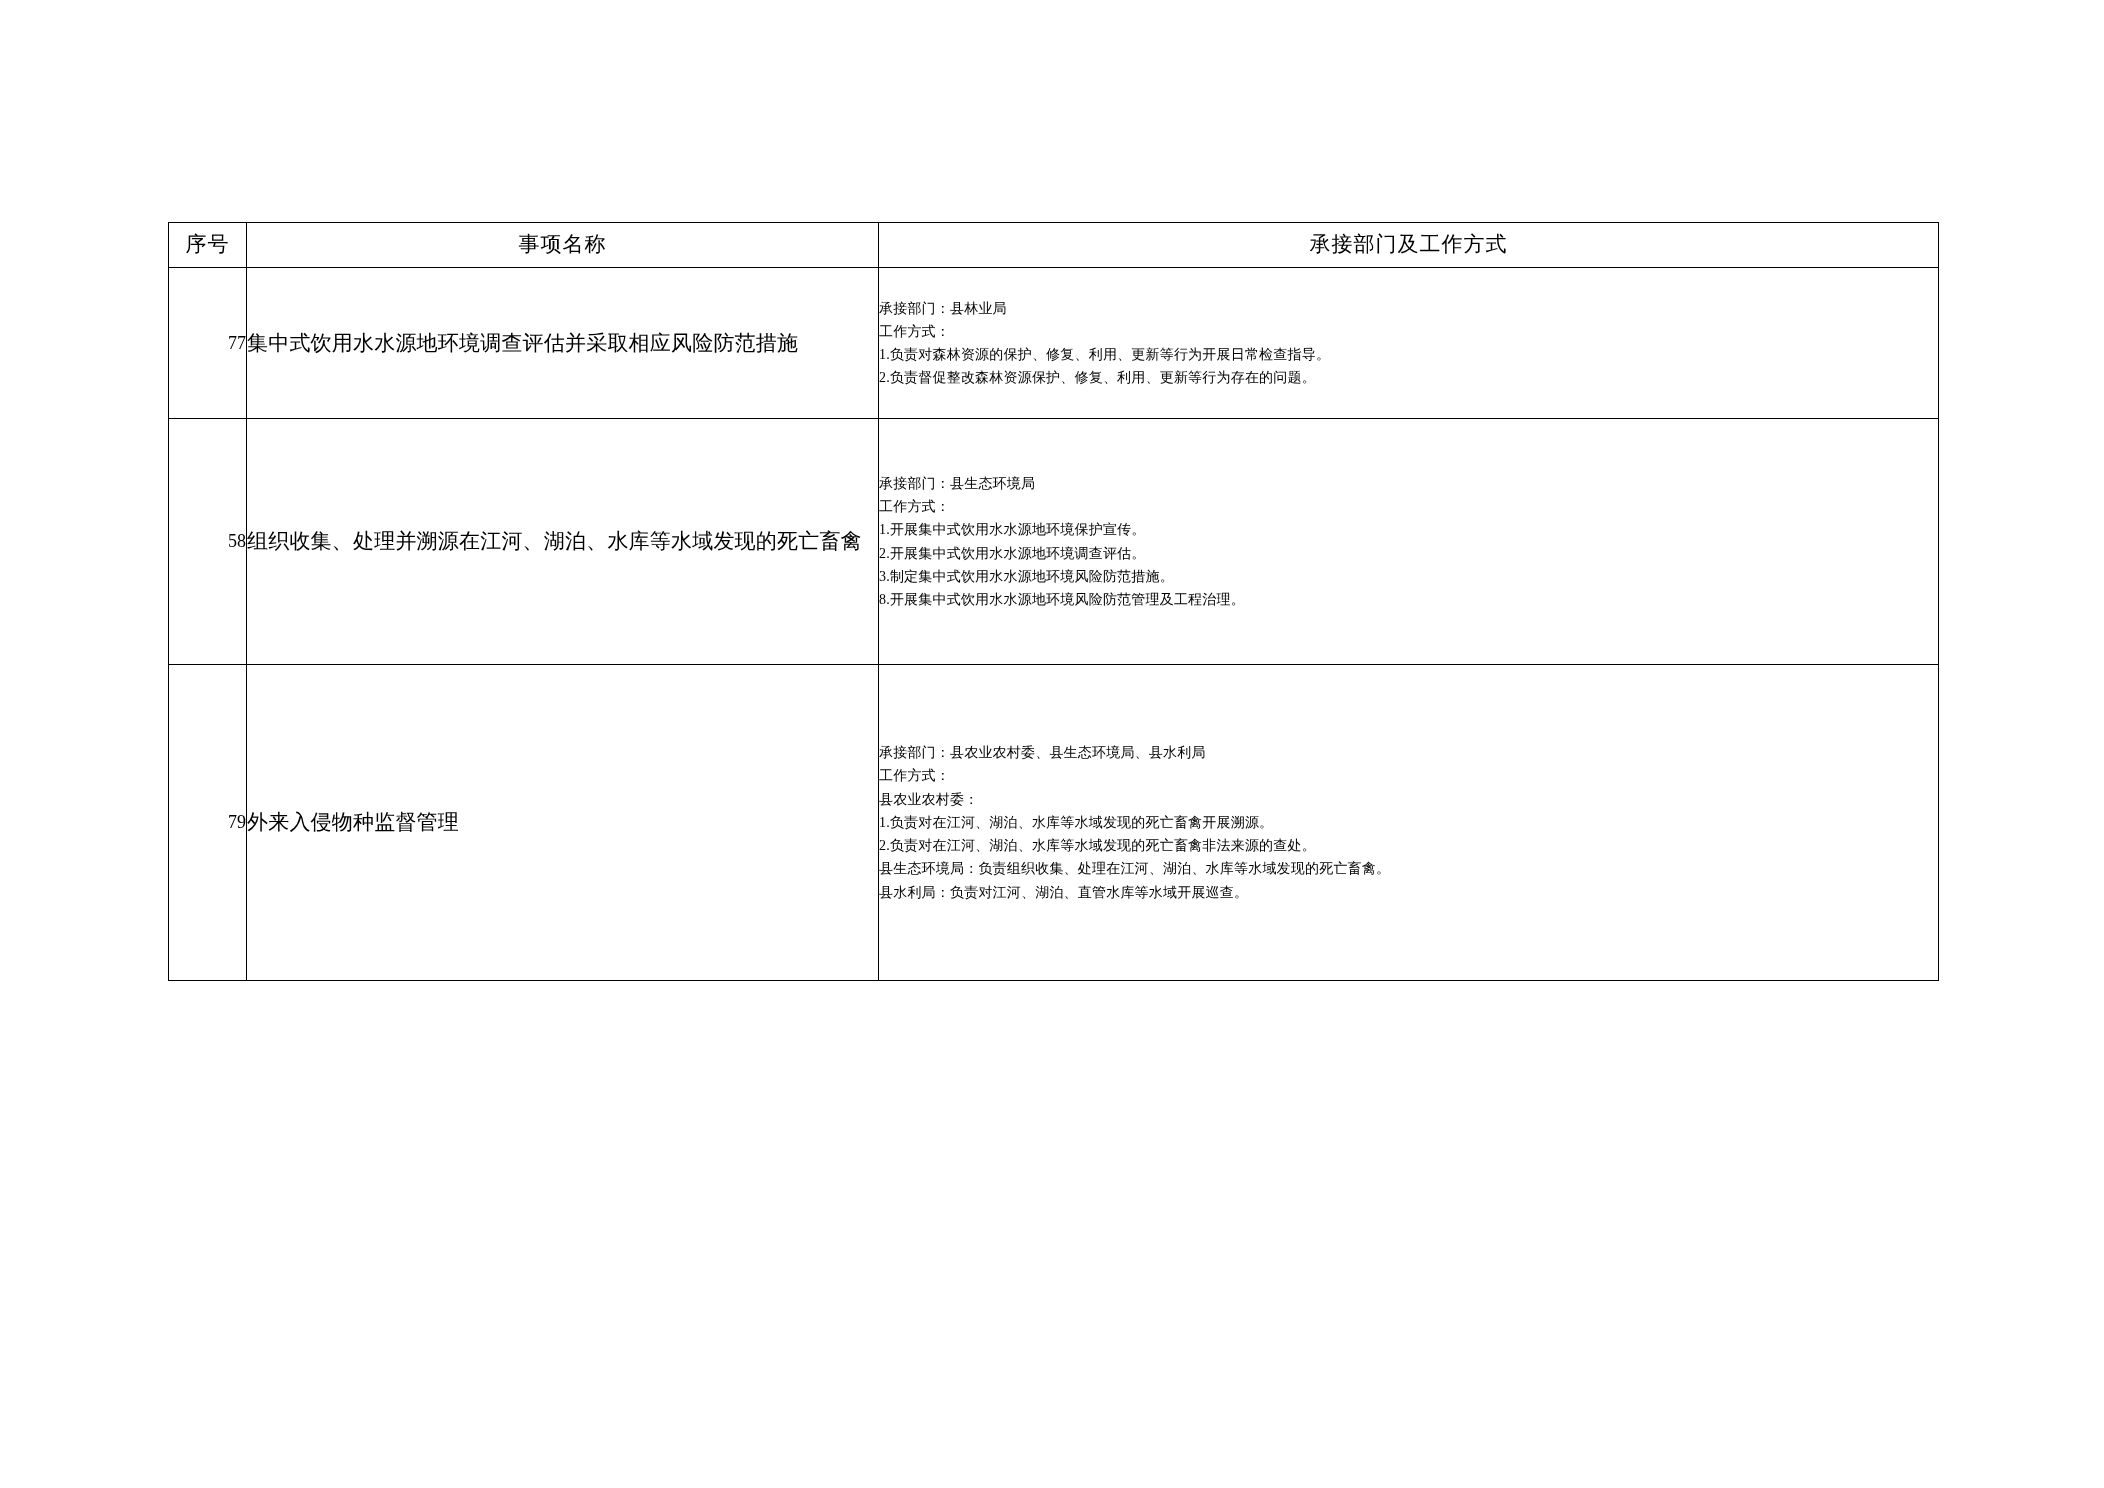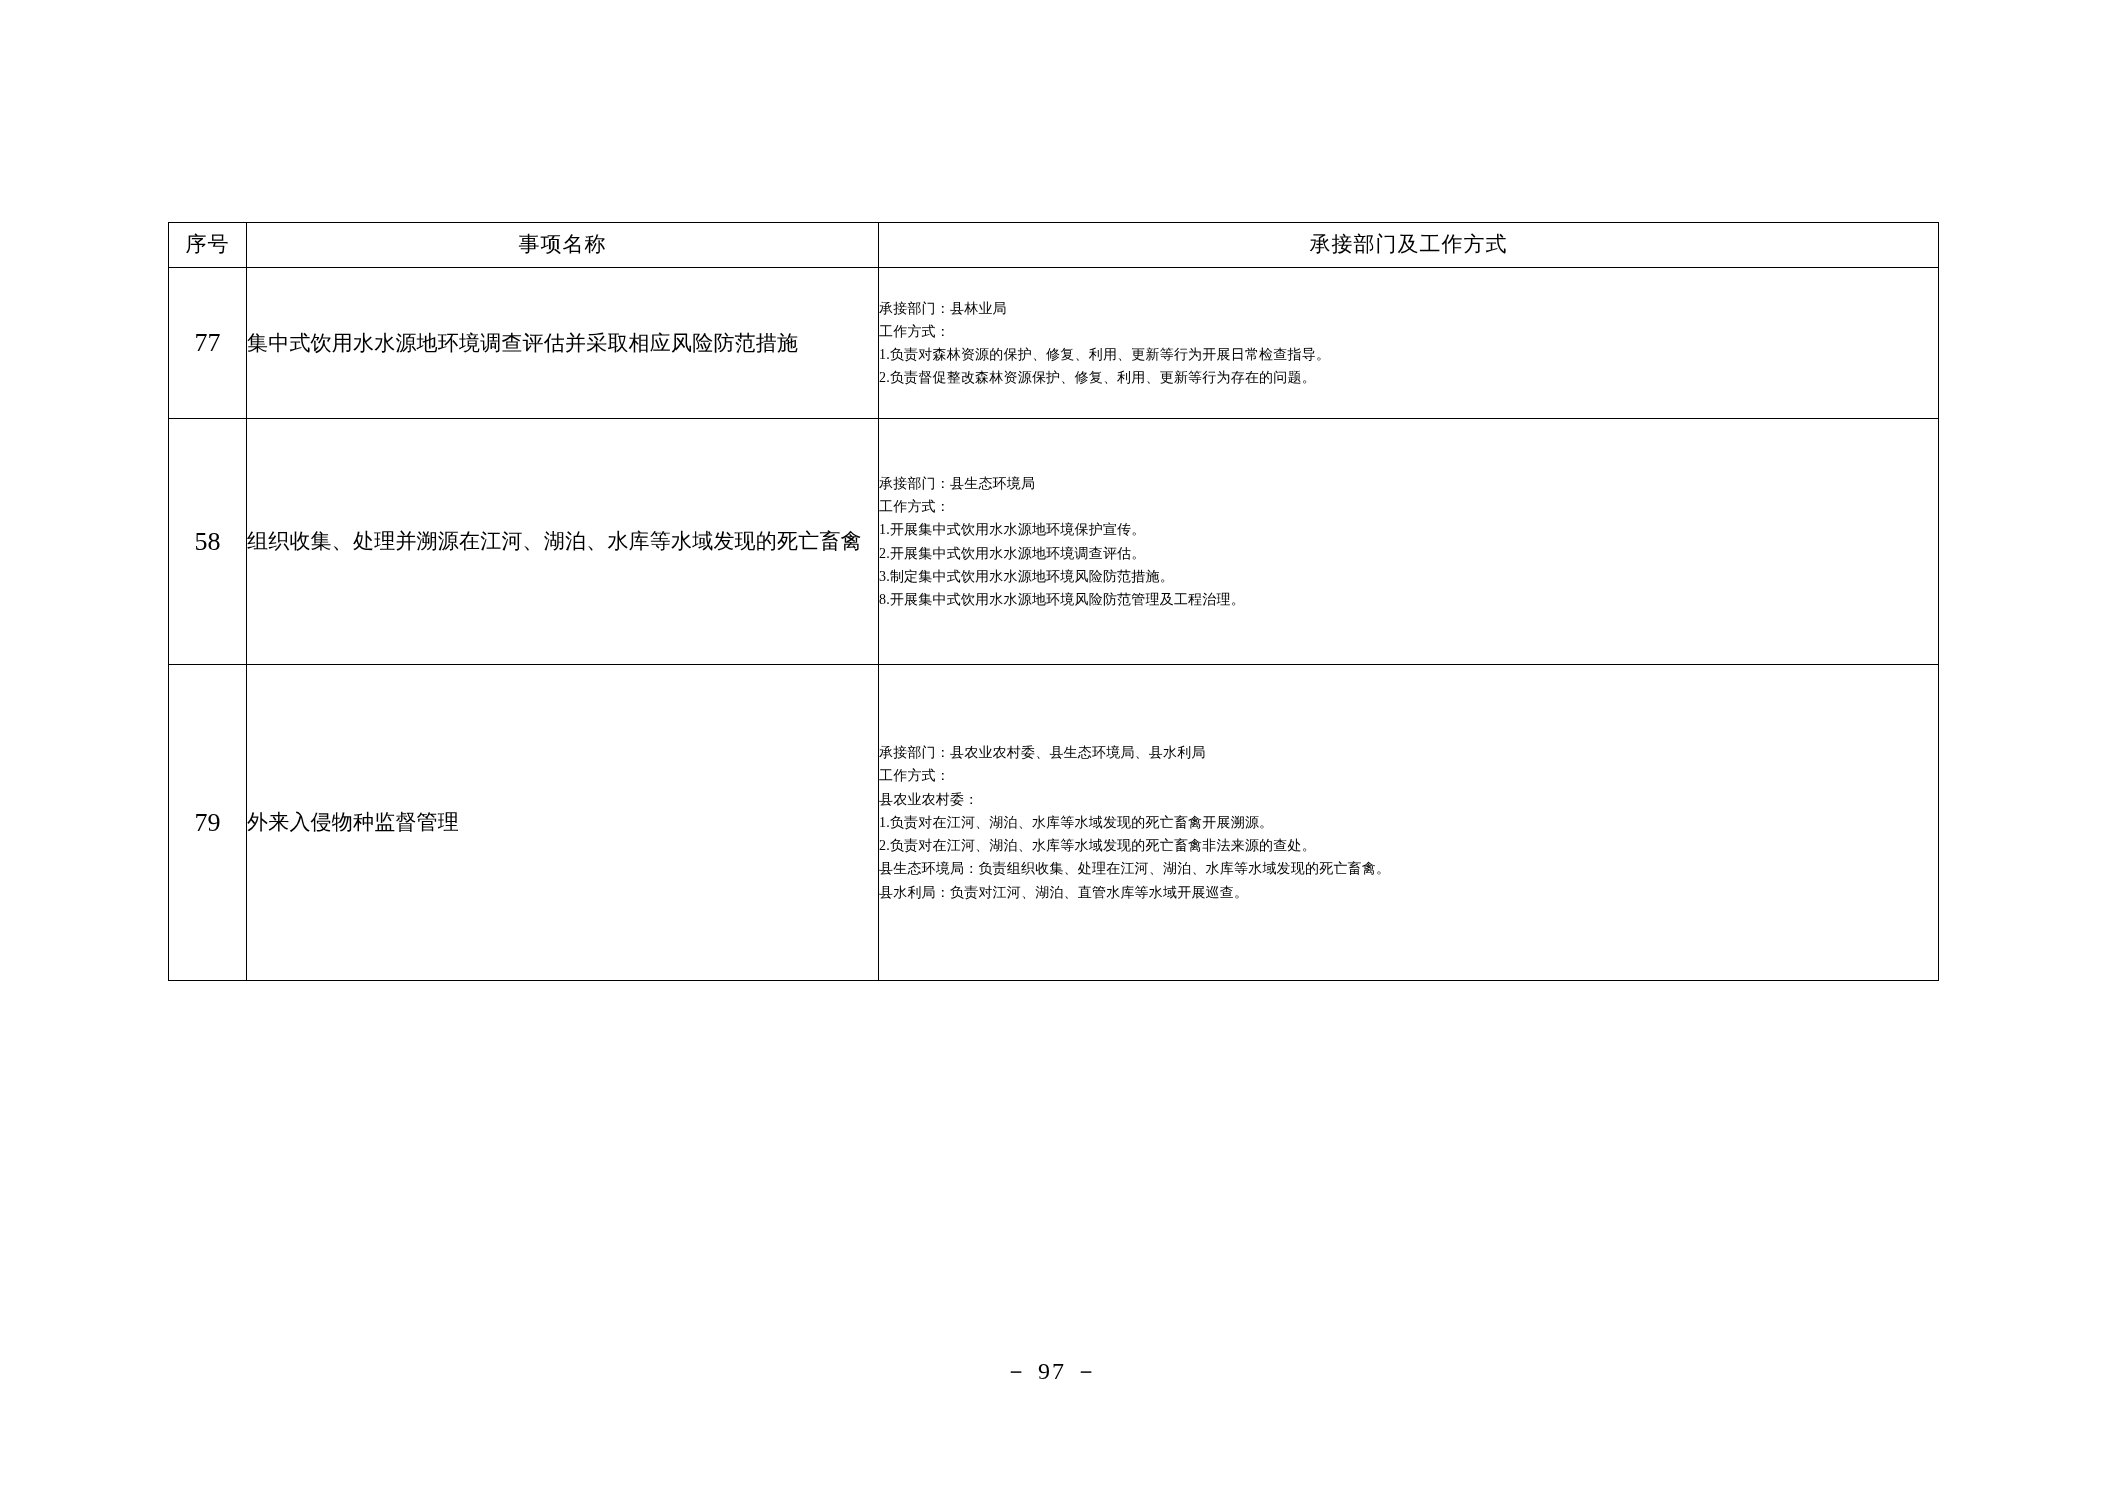--- a/index.html
+++ b/index.html
@@ -48,22 +48,22 @@
     line-height: 1.4;
   }
   .hdr-text {
     display: block;
     text-align: center;
     font-size: 21px;
     letter-spacing: 1px;
   }
 
   td.cell-no {
-    text-align: center;
-    font-size: 26px;
+    text-align: right;
+    font-size: 18px;
     font-family: "Liberation Serif", "DejaVu Serif", serif;
     margin-left: 12px;
   }
   td.cell-name {
     vertical-align: middle;
     padding: 10px 14px 10px 24px;
   }
   td.cell-dept {
     vertical-align: middle;
     padding: 14px 20px 14px 22px;
@@ -159,15 +159,14 @@
 1.负责对在江河、湖泊、水库等水域发现的死亡畜禽开展溯源。
 2.负责对在江河、湖泊、水库等水域发现的死亡畜禽非法来源的查处。
 县生态环境局：负责组织收集、处理在江河、湖泊、水库等水域发现的死亡畜禽。
 县水利局：负责对江河、湖泊、直管水库等水域开展巡查。</div>
           </td>
         </tr>
       </tbody>
     </table>
   </div>
 
-  <div class="page-number">－ 97 －</div>
 
 </div>
 
 </body></html>

